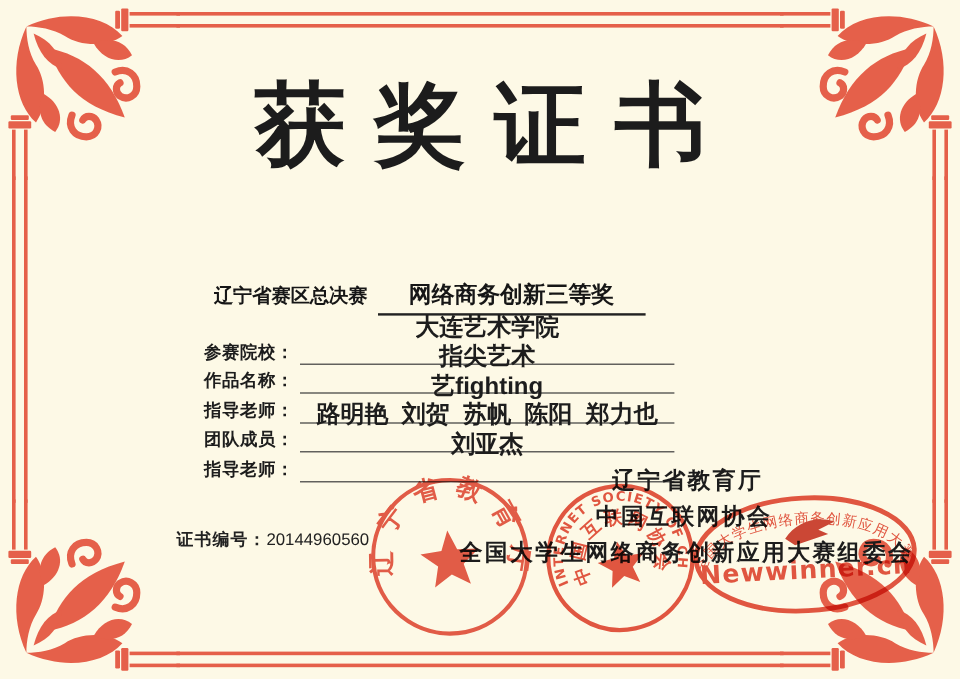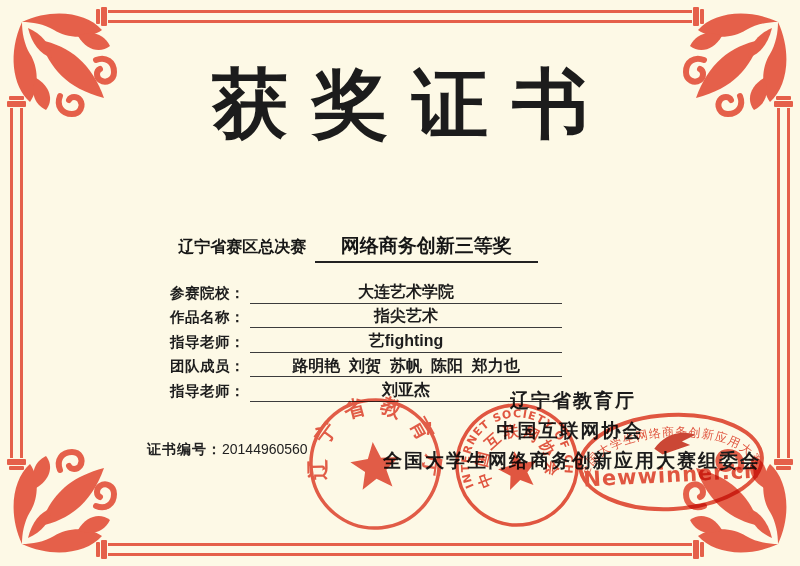--- a/index.html
+++ b/index.html
@@ -37,22 +37,22 @@
     border-bottom:2px solid #222;padding:0 26px 2px 26px;margin-left:4px;
   }
   .fields{position:absolute;left:170px;top:279px;width:392px;}
   .field-row{display:flex;align-items:flex-end;height:24.6px;}
   .field-label{
     width:80px;flex:0 0 80px;font-size:14.5px;font-weight:bold;
     color:#1d1d1d;letter-spacing:0.5px;padding-bottom:1px;
   }
   .field-value{
     flex:1;text-align:center;border-bottom:1.6px solid #3c3c3c;
-    font-size:16px;font-weight:bold;color:#1d1d1d;white-space:pre;
-    line-height:1.3;padding-bottom:0;
+    font-size:20px;font-weight:bold;color:#1d1d1d;white-space:pre;
+    line-height:1.3;padding-bottom:17px;
   }
   .cert-no{position:absolute;left:147px;top:441px;font-size:14px;color:#222;}
   .cert-no .lbl{font-weight:bold;letter-spacing:1px;}
   .issuer{
     position:absolute;text-align:center;font-weight:bold;color:#1c1c1c;
     letter-spacing:2px;font-size:19px;
   }
   .issuer.i0{left:423px;width:300px;top:388px;}
   .issuer.i1{left:420px;width:300px;top:418px;}
   .issuer.i2{left:377px;width:390px;top:448px;}

